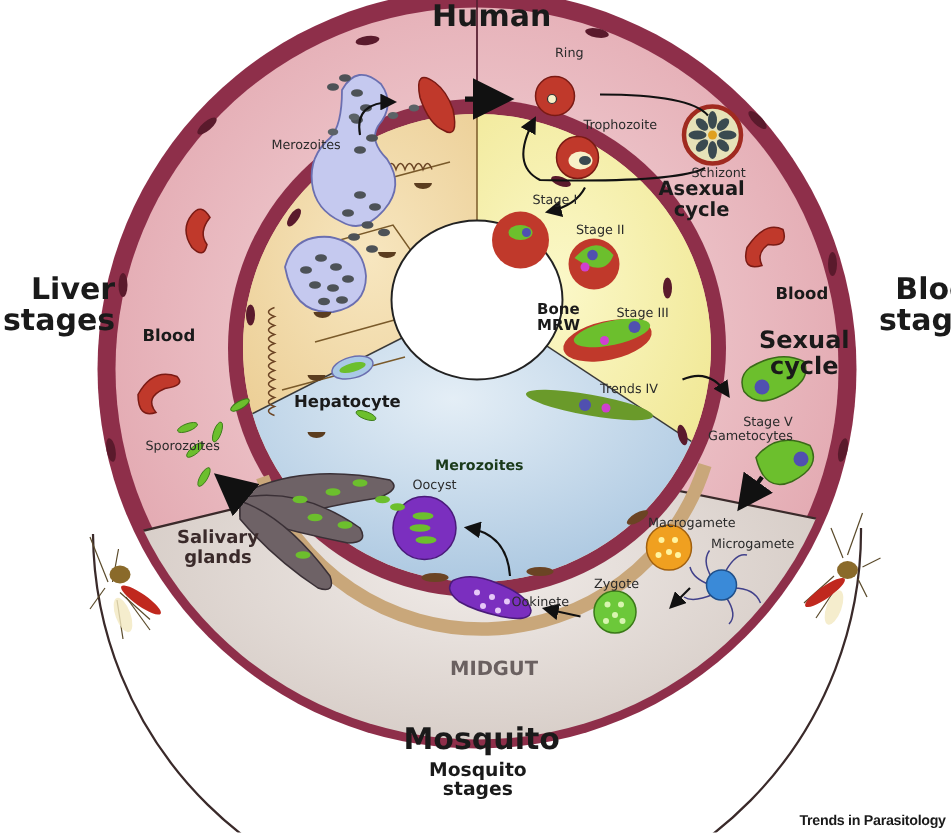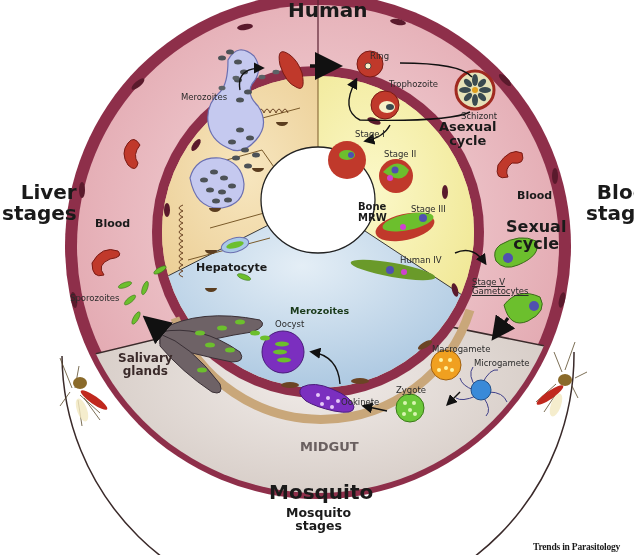--- a/index.html
+++ b/index.html
@@ -2,21 +2,21 @@
 <html><head>
 <meta charset="utf-8">
 <style>
   html, body { margin: 0; padding: 0; background: #ffffff; }
   body { width: 634px; height: 555px; position: relative; overflow: hidden; font-family: "DejaVu Sans", sans-serif; }
   #stage { position: absolute; left: 0; top: 0; width: 634px; height: 555px; }
   .lbl { position: absolute; color: #1a1a1a; white-space: nowrap; line-height: 1.05; }
   .big { font-weight: bold; font-size: 20px; text-align: right; }
   .mid { font-weight: bold; font-size: 12.5px; text-align: center; }
   .small { font-size: 8.5px; color: #2b2b2b; }
-  .credit { font-family: Liberation Serif, serif; font-weight: bold; font-size: 9.5px; letter-spacing: -0.2px; }
+  .credit { font-family: Liberation Sans, sans-serif; font-weight: bold; font-size: 9.5px; letter-spacing: -0.2px; }
 </style>
 </head>
 <body>
 
 <svg id="stage" viewBox="0 0 634 555" xmlns="http://www.w3.org/2000/svg">
   <defs>
     <radialGradient id="gBlood" cx="50%" cy="45%" r="55%">
       <stop offset="0%" stop-color="#f6dde0"></stop>
       <stop offset="100%" stop-color="#e3a9b1"></stop>
     </radialGradient>
@@ -331,29 +331,29 @@
 <div class="lbl" style="left:300px;top:440px;font-size:13px;font-weight:bold;color:#6a6060;">MIDGUT</div>
 <div class="lbl mid" style="left:118px;top:352px;font-size:12px;white-space:pre;color:#3a2a2a;">Salivary
 glands</div>
 
 <div class="lbl mid" style="left:439px;top:120px;font-size:13px;white-space:pre;">Asexual
 cycle</div>
 <div class="lbl mid" style="left:506px;top:219px;font-size:16px;white-space:pre;">Sexual
 cycle</div>
 
 <div class="lbl small" style="left:181px;top:93px;">Merozoites</div>
-<div class="lbl small" style="left:343px;top:52px;padding-left:27px;">Ring</div>
+<div class="lbl small" style="left:343px;top:32px;padding-left:27px;">Ring</div>
 <div class="lbl small" style="left:389px;top:80px;">Trophozoite</div>
 <div class="lbl small" style="left:461px;top:112px;">Schizont</div>
 <div class="lbl small" style="left:355px;top:130px;">Stage I</div>
 <div class="lbl small" style="left:384px;top:150px;">Stage II</div>
 <div class="lbl small" style="left:411px;top:205px;">Stage III</div>
-<div class="lbl small" style="left:400px;top:256px;">Human IV</div>
-<div class="lbl small" style="left:472px;top:278px;white-space:pre;text-align:left;text-decoration:underline;">Stage V
+<div class="lbl small" style="left:400px;top:256px;">Trends IV</div>
+<div class="lbl small" style="left:472px;top:278px;white-space:pre;text-align:right;">Stage V
 Gametocytes</div>
 <div class="lbl small" style="left:432px;top:345px;">Macrogamete</div>
 <div class="lbl small" style="left:474px;top:359px;">Microgamete</div>
 <div class="lbl small" style="left:396px;top:386px;">Zygote</div>
 <div class="lbl small" style="left:341px;top:398px;">Ookinete</div>
 <div class="lbl small" style="left:275px;top:320px;">Oocyst</div>
-<div class="lbl small" style="left:70px;top:294px;">Sporozoites</div>
+<div class="lbl small" style="left:97px;top:294px;">Sporozoites</div>
 
 <div class="lbl credit" style="left:533px;top:543px;">Trends in Parasitology</div>
 
 </body></html>

